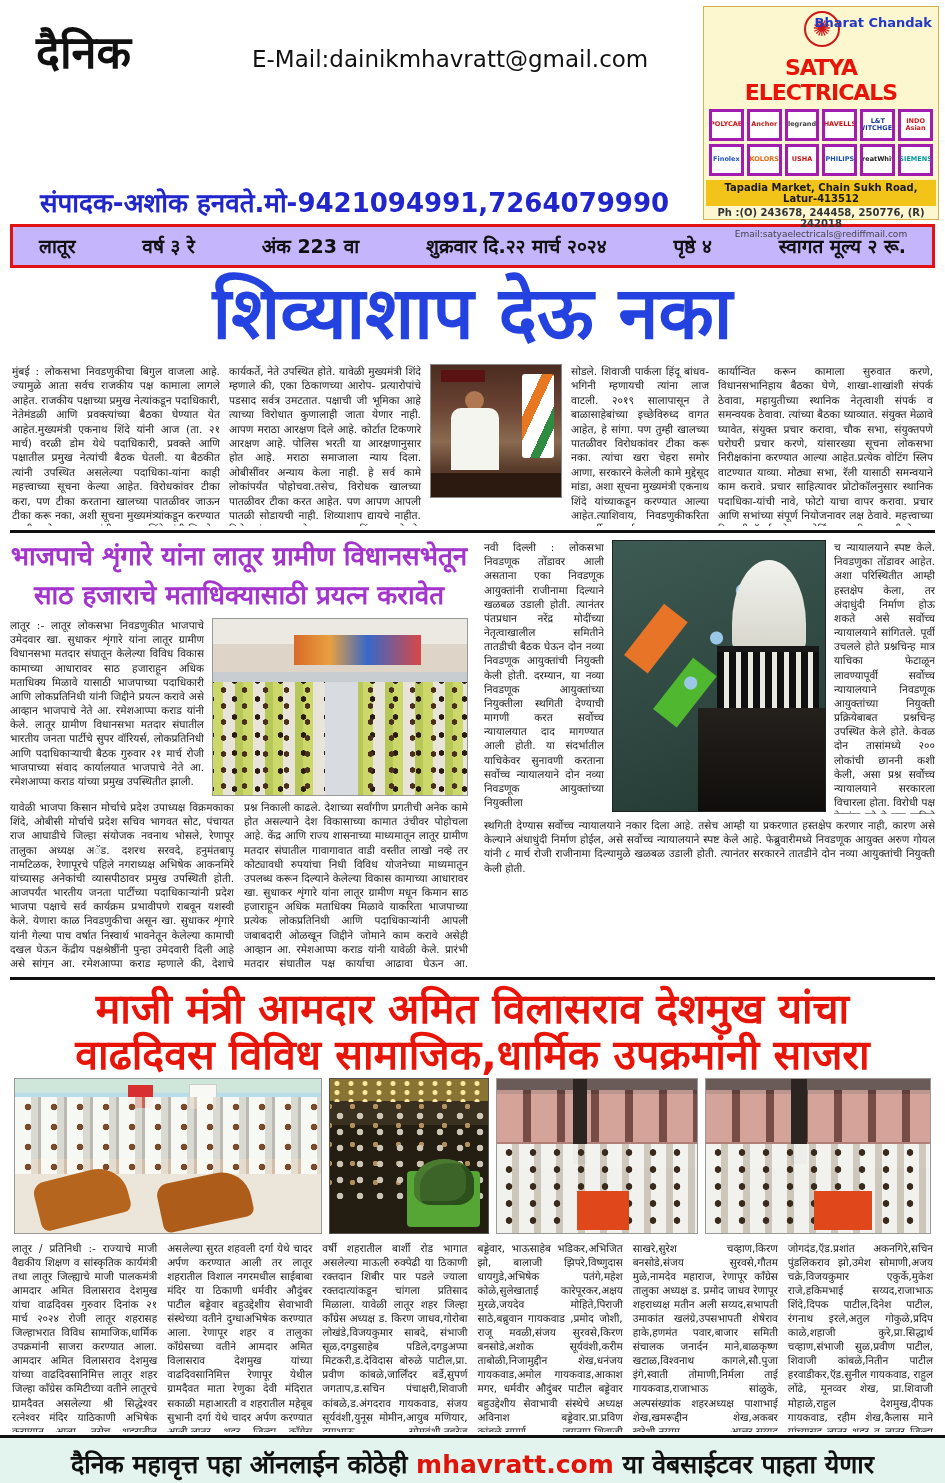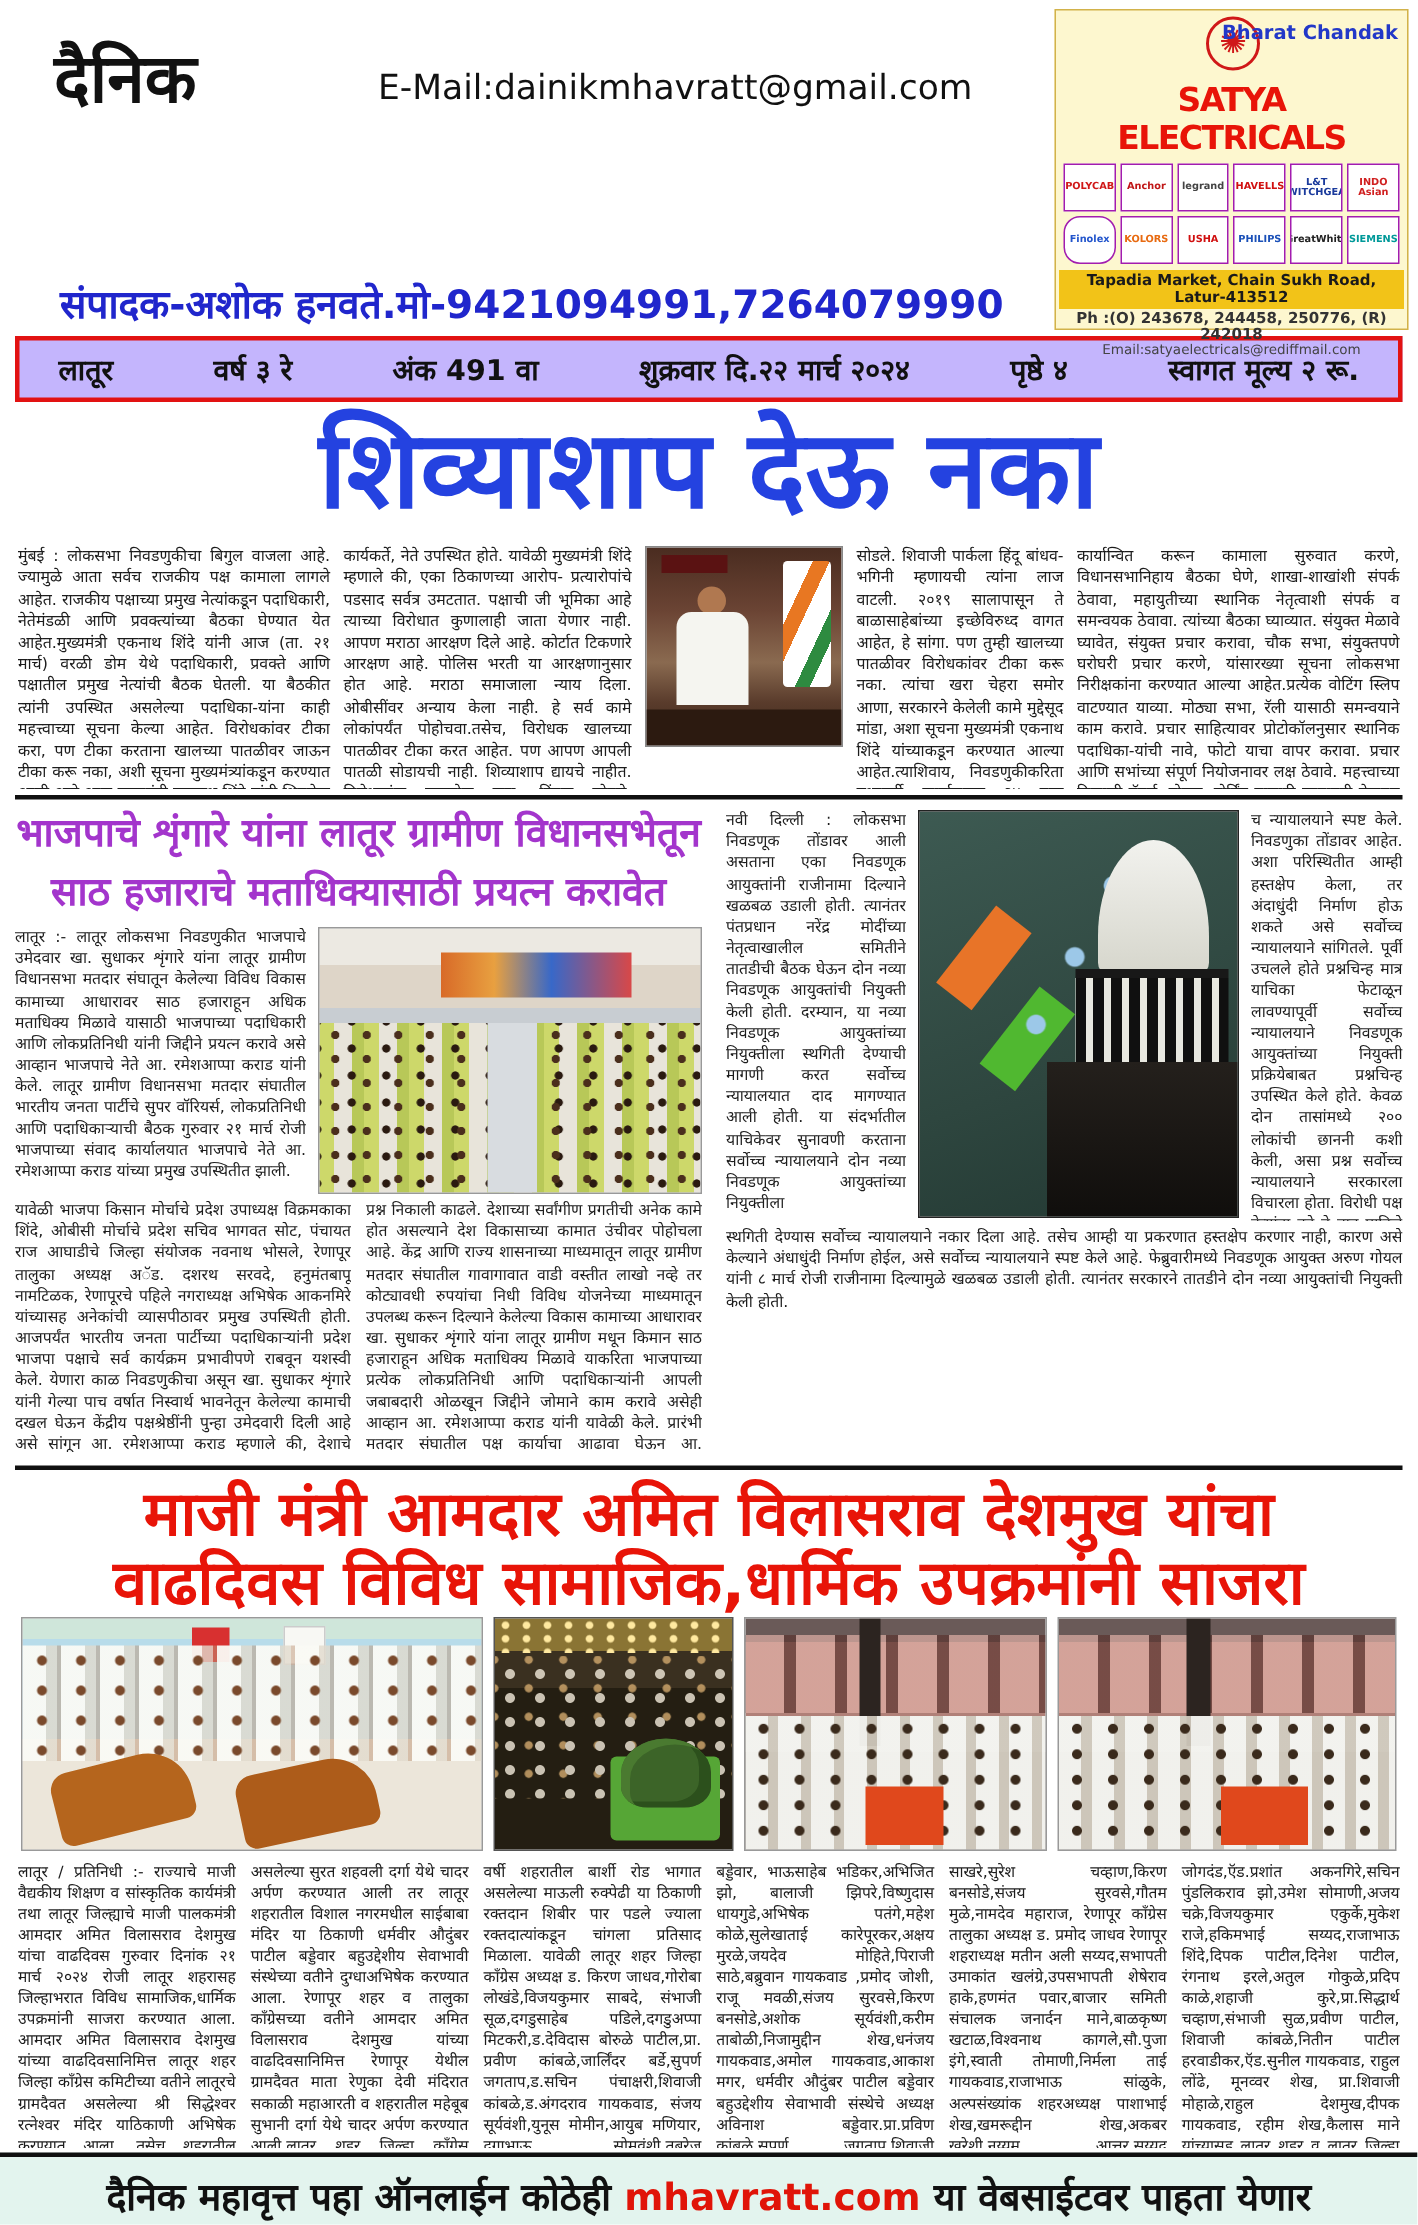--- a/index.html
+++ b/index.html
@@ -18,21 +18,21 @@
   
   .ad { position:absolute; left:703px; top:6px; width:236px; height:214px;
         background:#fdf7cf; border:1px solid #d2b24a; padding:2px; }
   .ad-top { position:relative; height:46px; }
   .ad-logo { position:absolute; left:98px; top:2px; width:36px; height:36px; border:2px solid #d01818;
              border-radius:50%; color:#d01818; font-size:22px; line-height:32px; text-align:center; }
   .ad-owner { position:absolute; right:4px; top:6px; font-size:13px; font-weight:bold; color:#2238c8; }
   .ad-name { color:#e81408; font-weight:bold; font-size:22px; text-align:center; letter-spacing:-1px;
              margin-bottom:4px; }
   .brand-grid { display:grid; grid-template-columns:repeat(6,1fr); gap:3px; padding:0 3px; }
-  .brand { background:#fff; border:1px solid #a21caf; height:32px; font-size:6.5px; font-weight:bold;
+  .brand { background:#fff; border:3px solid #a21caf; height:32px; font-size:6.5px; font-weight:bold;
            display:flex; align-items:center; justify-content:center; text-align:center; line-height:1.1;
            overflow:hidden; padding:1px; }
   .ad-address { background:#f2c318; font-size:10px; font-weight:bold; text-align:center;
                 margin-top:4px; padding:2px 0; }
   .ad-phone { font-size:10px; font-weight:bold; text-align:center; color:#333; margin-top:1px; }
   .ad-mail { font-size:9px; text-align:center; color:#444; overflow:hidden; white-space:nowrap; }
 
   
   .datebar { margin:2px 10px 0 10px; border:3px solid #e21212; background:#c4b5fd;
              display:flex; justify-content:space-between; align-items:center;
@@ -169,37 +169,37 @@
       <div class="ad-owner">Bharat Chandak</div>
     </div>
     <div class="ad-name">SATYA ELECTRICALS</div>
     <div class="brand-grid">
         <div class="brand" style="color: rgb(208, 24, 24);">POLYCAB</div>
         <div class="brand" style="color: rgb(192, 24, 24);">Anchor</div>
         <div class="brand" style="color: rgb(68, 68, 68);">legrand</div>
         <div class="brand" style="color: rgb(208, 16, 16);">HAVELLS</div>
         <div class="brand" style="color: rgb(26, 58, 156);">L&amp;T SWITCHGEAR</div>
         <div class="brand" style="color: rgb(208, 32, 32);">INDO Asian</div>
-        <div class="brand" style="color: rgb(34, 85, 204); border-radius: 11px;">Finolex</div>
+        <div class="brand" style="color: rgb(34, 85, 204);">Finolex</div>
         <div class="brand" style="color: rgb(232, 106, 16);">KOLORS</div>
         <div class="brand" style="color: rgb(208, 16, 16);">USHA</div>
         <div class="brand" style="color: rgb(26, 80, 184);">PHILIPS</div>
         <div class="brand" style="color: rgb(34, 34, 34);">GreatWhite</div>
         <div class="brand" style="color: rgb(0, 153, 153);">SIEMENS</div>
       </div>
     <div class="ad-address">Tapadia Market, Chain Sukh Road, Latur-413512</div>
     <div class="ad-phone">Ph :(O) 243678, 244458, 250776, (R) 242018</div>
     <div class="ad-mail">Email:satyaelectricals@rediffmail.com</div>
   </div>
 </div>
 
 <div class="datebar">
     <div class="date-item">लातूर</div>
     <div class="date-item">वर्ष ३ रे</div>
-    <div class="date-item">अंक 491 वा</div>
+    <div class="date-item">अंक 223 वा</div>
     <div class="date-item">शुक्रवार दि.२२ मार्च २०२४</div>
     <div class="date-item">पृष्ठे ४</div>
     <div class="date-item">स्वागत मूल्य २ रू.</div>
   </div>
 
 <div class="main-headline">शिव्याशाप देऊ नका</div>
 
 <div class="lead">
   <div class="lcol lc1">मुंबई : लोकसभा निवडणुकीचा बिगुल वाजला आहे. ज्यामुळे आता सर्वच राजकीय पक्ष कामाला लागले आहेत. राजकीय पक्षाच्या प्रमुख नेत्यांकडून पदाधिकारी, नेतेमंडळी आणि प्रवक्त्यांच्या बैठका घेण्यात येत आहेत.मुख्यमंत्री एकनाथ शिंदे यांनी आज (ता. २१ मार्च) वरळी डोम येथे पदाधिकारी, प्रवक्ते आणि पक्षातील प्रमुख नेत्यांची बैठक घेतली. या बैठकीत त्यांनी उपस्थित असलेल्या पदाधिका-यांना काही महत्त्वाच्या सूचना केल्या आहेत. विरोधकांवर टीका करा, पण टीका करताना खालच्या पातळीवर जाऊन टीका करू नका, अशी सूचना मुख्यमंत्र्यांकडून करण्यात आली आहे.आज मुख्यमंत्री एकनाथ शिंदे यांनी शिवसेना मेळावा आयोजित केला होता. या मेळाव्याला पक्षातील प्रवक्ते, पदाधिकारी,</div>
   <div class="lcol lc2">कार्यकर्ते, नेते उपस्थित होते. यावेळी मुख्यमंत्री शिंदे म्हणाले की, एका ठिकाणच्या आरोप- प्रत्यारोपांचे पडसाद सर्वत्र उमटतात. पक्षाची जी भूमिका आहे त्याच्या विरोधात कुणालाही जाता येणार नाही. आपण मराठा आरक्षण दिले आहे. कोर्टात टिकणारे आरक्षण आहे. पोलिस भरती या आरक्षणानुसार होत आहे. मराठा समाजाला न्याय दिला. ओबीसींवर अन्याय केला नाही. हे सर्व कामे लोकांपर्यंत पोहोचवा.तसेच, विरोधक खालच्या पातळीवर टीका करत आहेत. पण आपण आपली पातळी सोडायची नाही. शिव्याशाप द्यायचे नाहीत. विरोधकांना एक्स्पोज करा. हिंदुत्व सोडले, बाळासाहेबांचे विचार</div>

